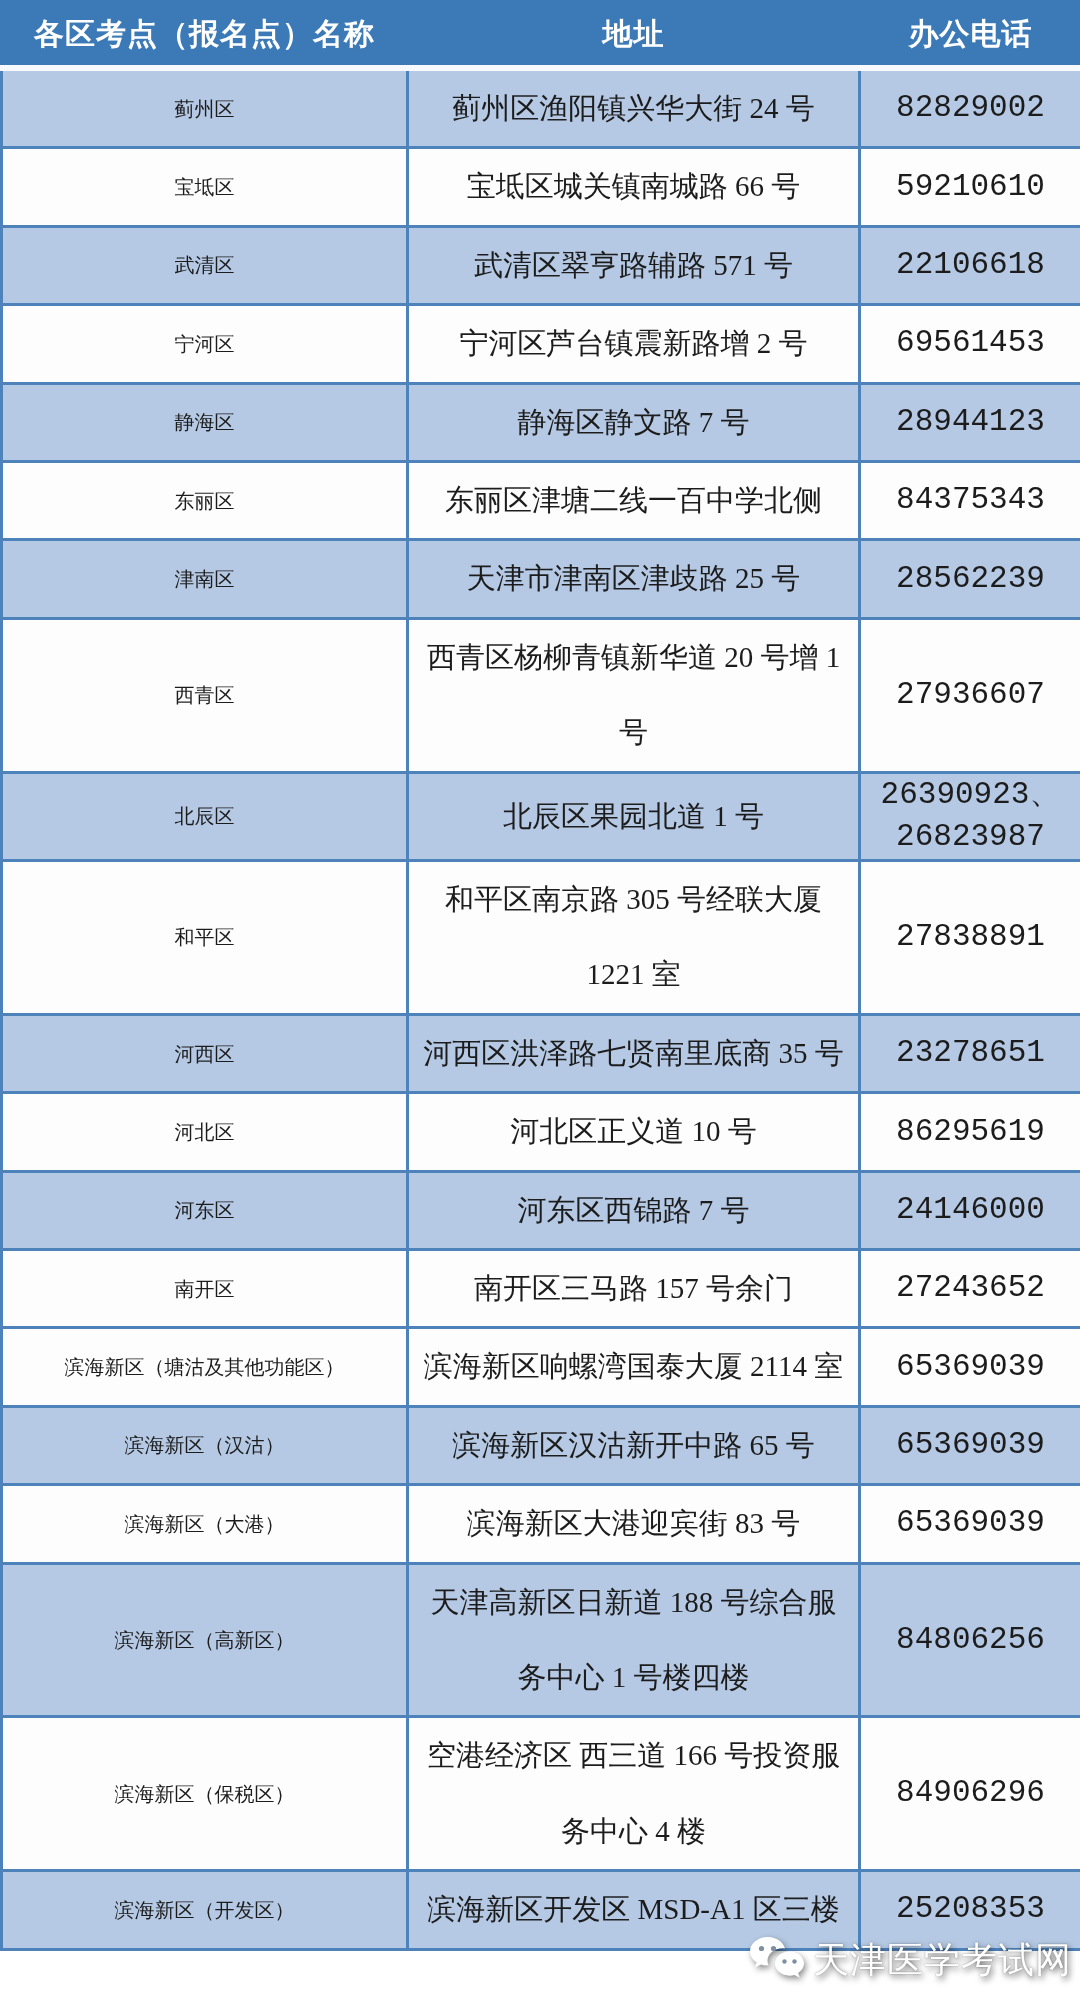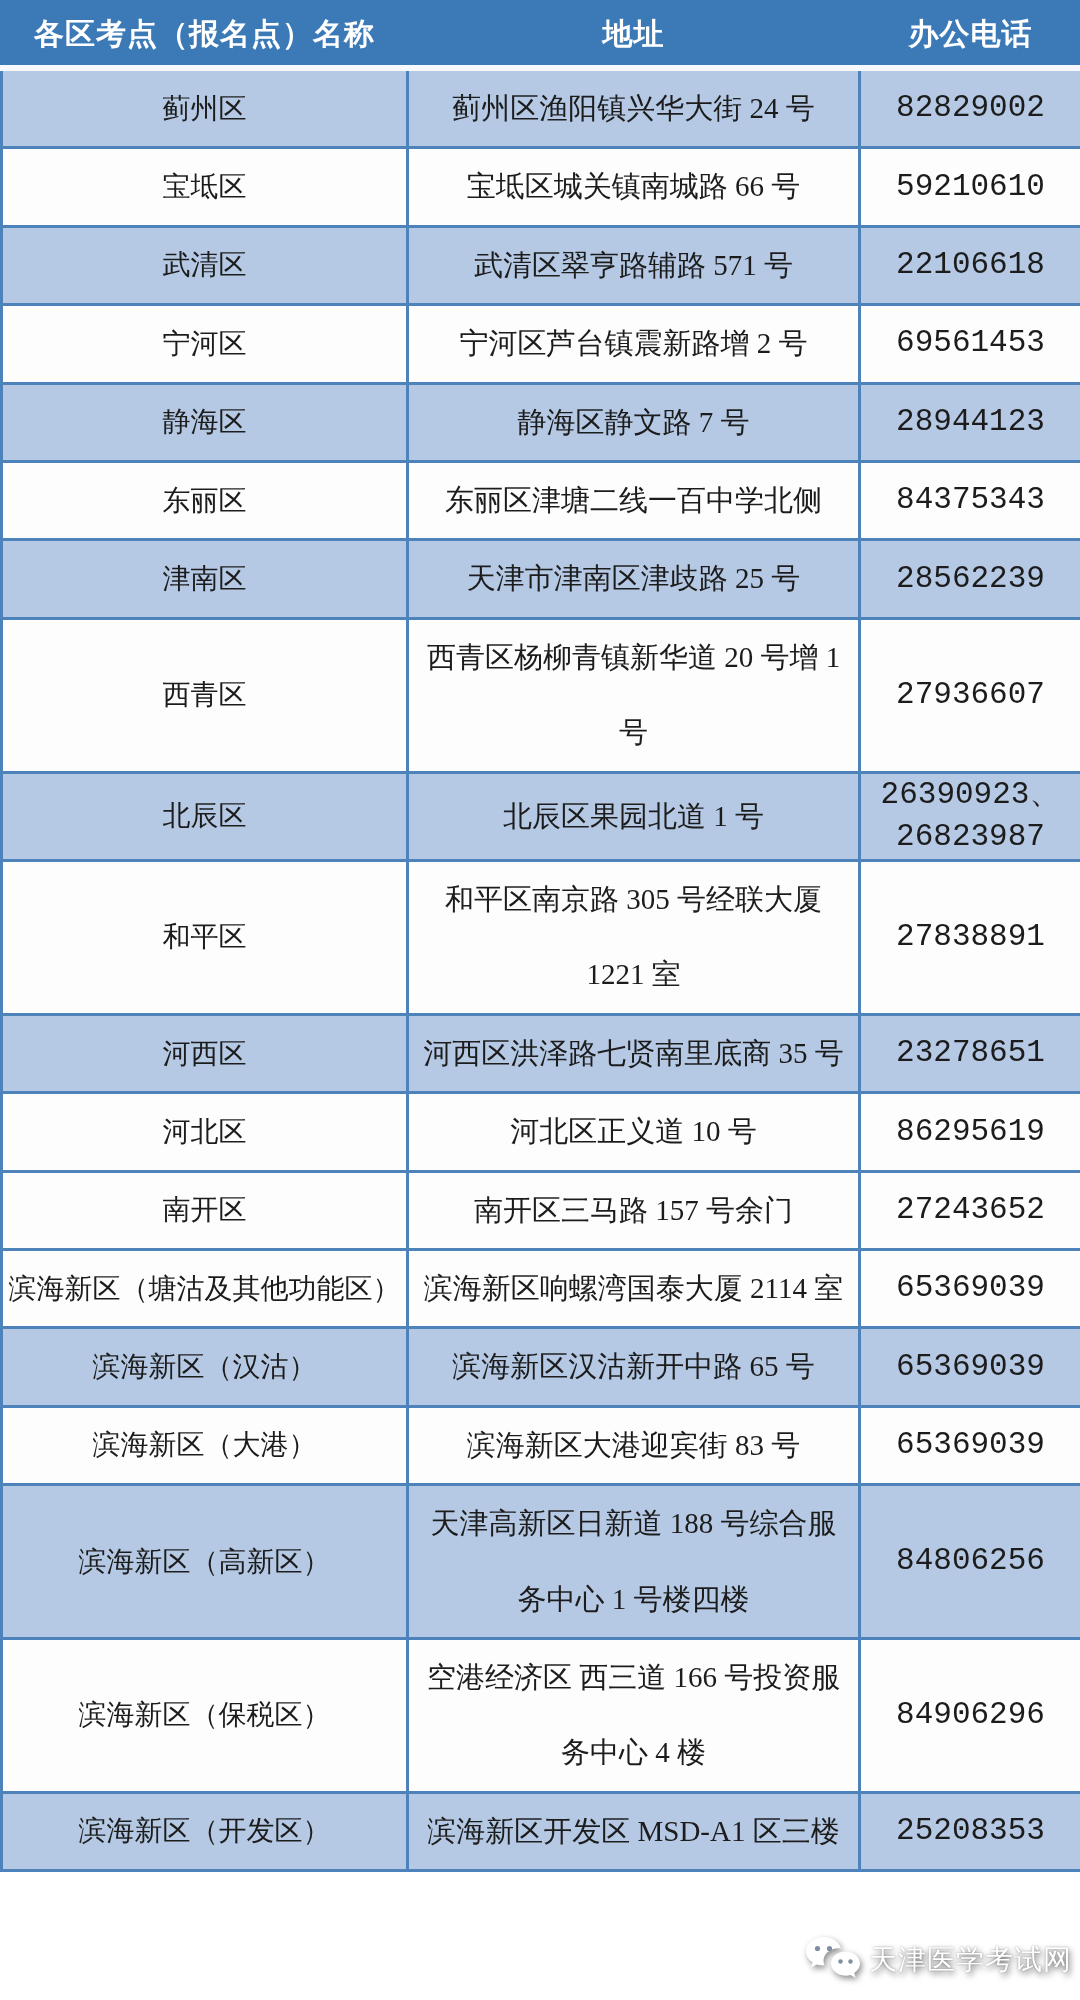--- a/index.html
+++ b/index.html
@@ -41,41 +41,41 @@
   }
   td{
     border:3px solid var(--border);
     text-align:center;
     vertical-align:middle;
     color:var(--text);
     white-space:pre-line;
   }
   .row-blue td{background:var(--row-blue);}
   .row-white td{background:var(--row-white);}
-  td.cell-name{font-size:28px;line-height:1.5;padding:0 2px;}
+  td.cell-name{font-size:20px;line-height:1.5;padding:0 2px;}
   td.cell-addr{font-size:29px;line-height:2.6;padding:0 6px;}
   td.cell-phone{font-size:31px;line-height:1.38;padding:0 4px;font-family:Liberation Mono, monospace;}
   .watermark{
     position:absolute;
     right:8px;
     bottom:14px;
     display:flex;
     align-items:center;
     gap:8px;
     pointer-events:none;
   }
   .watermark .wm-icon{
     width:58px;
     height:52px;
     filter:drop-shadow(2px 3px 3px rgba(0,0,0,0.45));
   }
   .watermark .wm-label{
     color:#ffffff;
     font-family:"Liberation Sans","DejaVu Sans",sans-serif;
-    font-size:28px;
+    font-size:36px;
     letter-spacing:1px;
     text-shadow:2px 3px 6px rgba(0,0,0,0.6),0 0 2px rgba(0,0,0,0.35);
     white-space:nowrap;
   }
 </style>
 </head>
 <body>
 
 <div class="page">
 
@@ -149,20 +149,25 @@
         <tr class="row-blue">
           <td class="cell-name">河西区</td>
           <td class="cell-addr">河西区洪泽路七贤南里底商 35 号</td>
           <td class="cell-phone">23278651</td>
         </tr>
         <tr class="row-white">
           <td class="cell-name">河北区</td>
           <td class="cell-addr">河北区正义道 10 号</td>
           <td class="cell-phone">86295619</td>
         </tr>
+        <tr class="row-blue">
+          <td class="cell-name">河东区</td>
+          <td class="cell-addr">河东区西锦路 7 号</td>
+          <td class="cell-phone">24146000</td>
+        </tr>
         <tr class="row-white">
           <td class="cell-name">南开区</td>
           <td class="cell-addr">南开区三马路 157 号余门</td>
           <td class="cell-phone">27243652</td>
         </tr>
         <tr class="row-white">
           <td class="cell-name">滨海新区（塘沽及其他功能区）</td>
           <td class="cell-addr">滨海新区响螺湾国泰大厦 2114 室</td>
           <td class="cell-phone">65369039</td>
         </tr>

